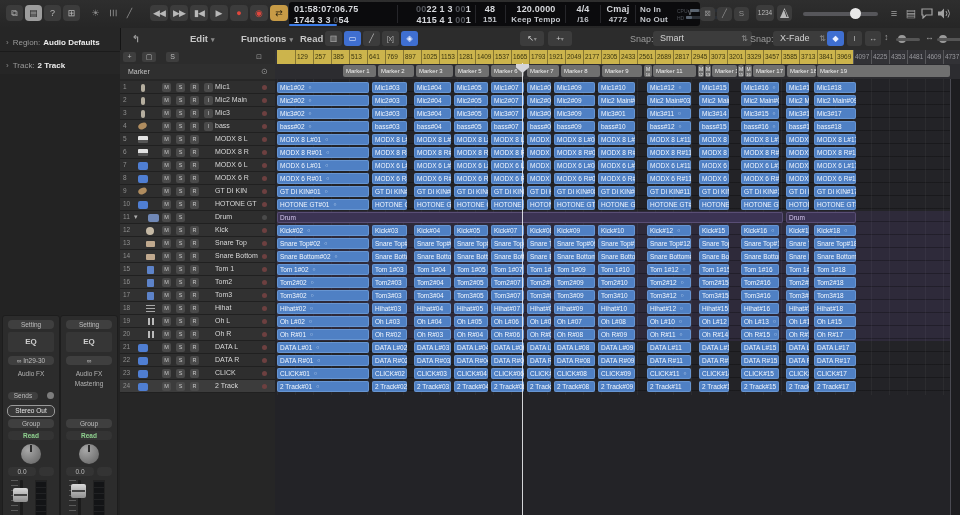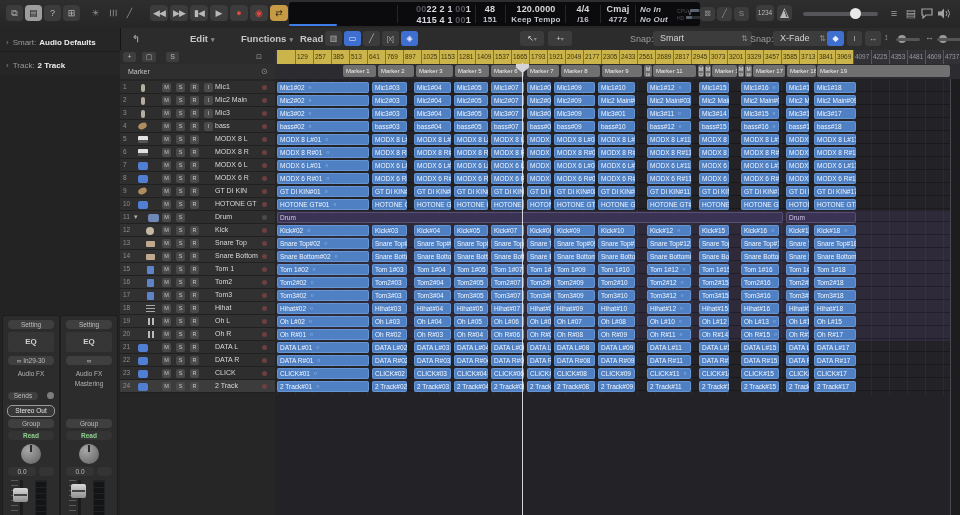--- a/index.html
+++ b/index.html
@@ -138,23 +138,28 @@
         <div class="cbtn tglyph" style="left: 150px; width: 18px;">◀◀</div>
         <div class="cbtn tglyph" style="left: 170px; width: 18px;">▶▶</div>
         <div class="cbtn tglyph" style="left: 190px; width: 18px;">▮◀</div>
         <div class="cbtn" style="left: 210px; width: 18px;">▶</div>
         <div class="cbtn" style="left: 230px; width: 18px; color: rgb(224, 71, 61);">●</div>
         <div class="cbtn" style="left: 250px; width: 18px; color: rgb(224, 71, 61);">◉</div>
         <div class="cbtn gold" style="left: 270px; width: 18px;">⇄</div>
       </div>
 
     <div id="lcd">
+      <div class="lcds" style="left:5px;width:100px;">
+        <span class="l1">01:58:07:06.75</span>
+        <span class="l1"><span>1744 3 3</span>
+          <span class="dim">0</span><span>54</span></span>
+      </div>
       <div class="lcddiv" style="left:108px;"></div>
       <div class="lcds" style="left:112px;width:70px;align-items:flex-end;">
-        <span class="l1"><span class="dim">00</span><span>22 2 1</span>
+        <span class="l1"><span class="dim">00</span><span>22 1 3</span>
           <span class="dim">00</span><span>1</span></span>
         <span class="l1"><span>4115 4 1</span>
           <span class="dim">00</span><span>1</span></span>
       </div>
       <div class="lcddiv" style="left:186px;"></div>
       <div class="lcds" style="left:190px;width:22px;align-items:center;">
         <span class="l1">48</span>
         <span class="l2">151</span>
       </div>
       <div class="lcddiv" style="left:216px;"></div>
@@ -166,21 +171,21 @@
       <div class="lcds" style="left:279px;width:30px;align-items:center;">
         <span class="l1">4/4</span>
         <span class="l2">/16</span>
       </div>
       <div class="lcddiv" style="left:311px;"></div>
       <div class="lcds" style="left:314px;width:30px;align-items:center;">
         <span class="l1">Cmaj</span>
         <span class="l2">4772</span>
       </div>
       <div class="lcddiv" style="left:346px;"></div>
-      <div class="lcds" style="left:351px;width:34px;font-style:italic;">
+      <div class="lcds" style="left:351px;width:34px;">
         <span class="l2">No In</span>
         <span class="l2">No Out</span>
       </div>
       <div class="lcds" style="left:388px;width:44px;">
         <span style="display:flex;align-items:center;">
             <span class="mlabel">CPU</span>
             <span class="meterbar">
               <i></i>
             </span>
           </span>
@@ -256,21 +261,21 @@
     </div>
     <div class="zoomctl" style="left:805px;width:34px;">
       <span class="zg">↔</span>
         <span class="zd"></span>
         <span class="zt"></span>
     </div>
   </div>
 
   <div id="inspector">
     <div class="irow" style="top:0;">
-      <span class="dis">›</span><span class="lab">Smart:</span><span class="val">Audio Defaults</span>
+      <span class="dis">›</span><span class="lab">Region:</span><span class="val">Audio Defaults</span>
     </div>
     <div class="irow" style="top:23px;">
       <span class="dis">›</span><span class="lab">Track:</span><span class="val">2 Track</span>
     </div>
   </div>
   <div id="leftpanel">
       <div class="strip" style="left: 2px;">
         <div class="sbtn" style="left: 5px; top: 4px; width: 46px; height: 9px; line-height: 9px;">Setting</div>
         <div class="eqbox" style="left: 5px; top: 16px; width: 46px; height: 20px; line-height: 20px;">EQ</div>
         <div class="sbtn" style="left: 5px; top: 40px; width: 46px; height: 9px; line-height: 9px;">∞ In29-30</div>

